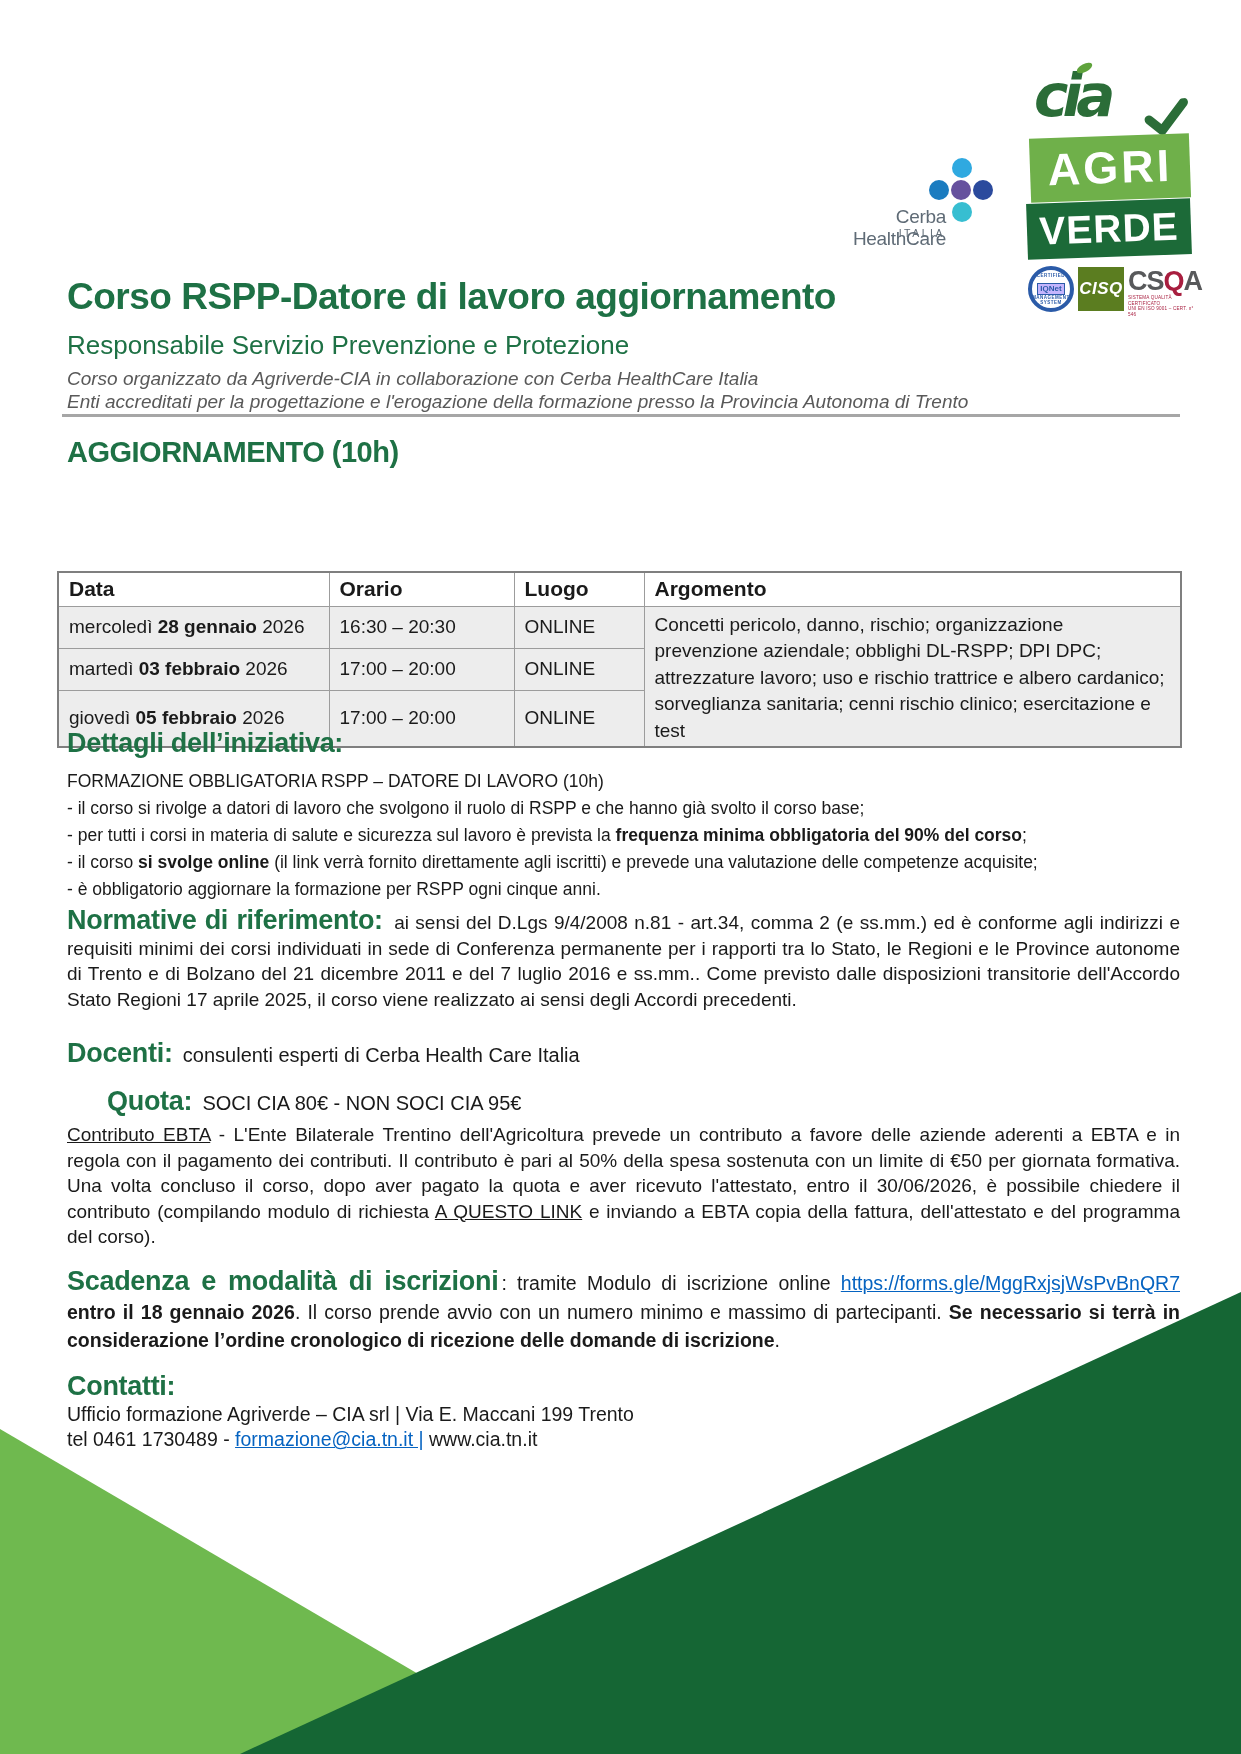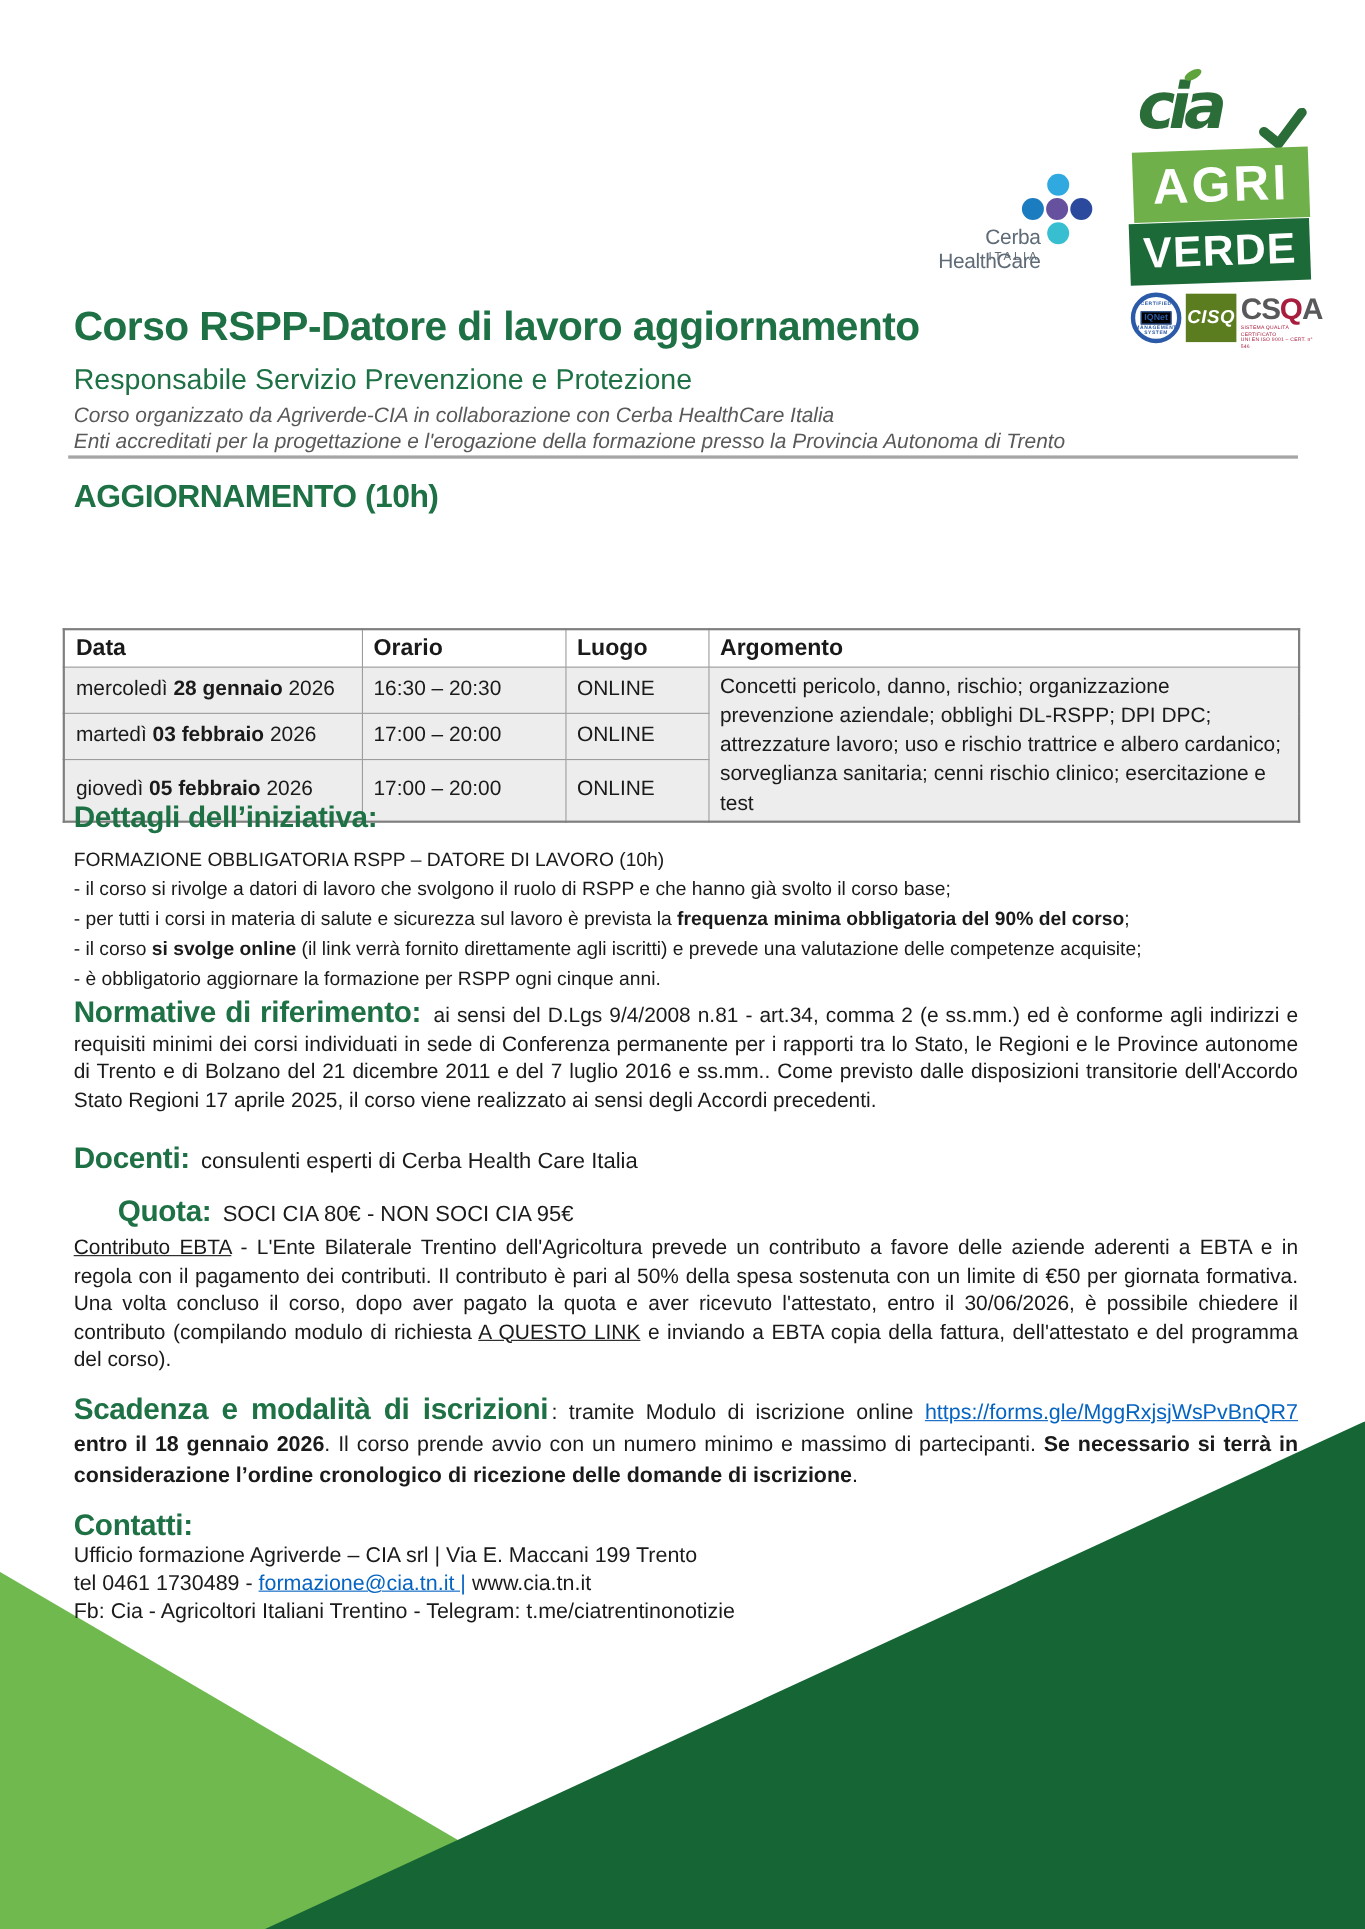--- a/index.html
+++ b/index.html
@@ -41,21 +41,21 @@
     font-size:39px; letter-spacing:1px; }
 
   
   .certs { position:absolute; left:1028px; top:266px; width:165px; height:48px; }
   .iqnet { position:absolute; left:0; top:0; width:46px; height:46px; border-radius:50%;
     border:4px solid #2b5ba8; background:#fff; }
   .iqnet-arc { position:absolute; width:100%; text-align:center; font-size:4.5px;
     color:#2b5ba8; letter-spacing:0.5px; font-weight:bold; }
   .iqnet-arc.top { top:3px; } .iqnet-arc.bottom { bottom:3px; }
   .iqnet-box { position:absolute; left:5px; top:13px; width:28px; height:12px;
-    border:1px solid #2b5ba8; background:#000000; font-size:8px; font-weight:bold;
+    border:1px solid #2b5ba8; background:#c4b5fd; font-size:8px; font-weight:bold;
     color:#2b5ba8; text-align:center; line-height:10px; }
   .cisq { position:absolute; left:50px; top:1px; width:46px; height:44px; background:#5b7d20;
     display:flex; align-items:center; justify-content:center;
     color:#fff; font-weight:bold; font-style:italic; font-size:17px; letter-spacing:0.5px; }
   .csqa { position:absolute; left:100px; top:1px; width:68px; }
   .csqa-word { font-size:27px; font-weight:bold; color:#58595b; letter-spacing:-1px; line-height:28px; }
   .csqa-word .q { color:#a81e3f; }
   .csqa-small { font-size:4.6px; color:#a81e3f; line-height:5.5px; letter-spacing:0.2px; }
 
   
@@ -198,16 +198,15 @@
 
   <div class="abs inline-line quota"><span class="seg-h">Quota: </span><span>SOCI CIA 80€ - NON SOCI CIA 95€</span></div>
   <div class="abs para contributo"><span class="seg-u">Contributo EBTA</span><span> - L'Ente Bilaterale Trentino dell'Agricoltura prevede un contributo a favore delle aziende aderenti a EBTA e in regola con il pagamento dei contributi. Il contributo è pari al 50% della spesa sostenuta con un limite di €50 per giornata formativa. Una volta concluso il corso, dopo aver pagato la quota e aver ricevuto l'attestato, entro il 30/06/2026, è possibile chiedere il contributo (compilando modulo di richiesta </span><span class="seg-u">A QUESTO LINK</span><span> e inviando a EBTA copia della fattura, dell'attestato e del programma del corso).</span></div>
 
   <div class="abs para scadenza"><span class="seg-h">Scadenza e modalità di iscrizioni</span><span>: tramite Modulo di iscrizione online </span><span class="seg-link">https://forms.gle/MggRxjsjWsPvBnQR7</span><span> </span><span class="seg-b">entro il 18 gennaio 2026</span><span>. Il corso prende avvio con un numero minimo e massimo di partecipanti. </span><span class="seg-b">Se necessario si terrà in considerazione l’ordine cronologico di ricezione delle domande di iscrizione</span><span>.</span></div>
 
   <div class="abs sec-heading contatti-h">Contatti:</div>
   <div class="abs contacts">
     <div><span>Ufficio formazione Agriverde – CIA srl  | Via E. Maccani 199 Trento</span></div>
     <div><span>tel 0461 1730489 - </span><span class="seg-link">formazione@cia.tn.it |</span><span> www.cia.tn.it</span></div>
-    <div><span>Fb: Cia - Agricoltori Italiani Trentino - Telegram: t.me/ciatrentinonotizie</span></div>
   </div>
 
 </div>
 
 </body></html>

